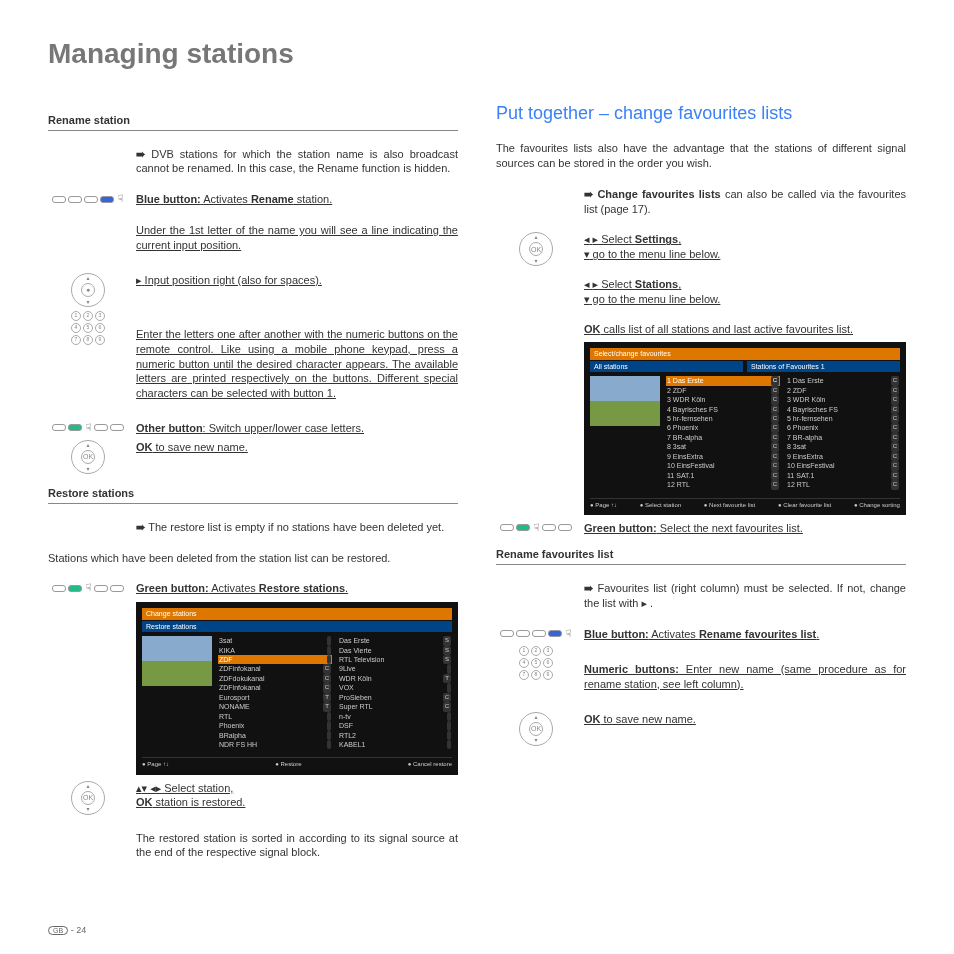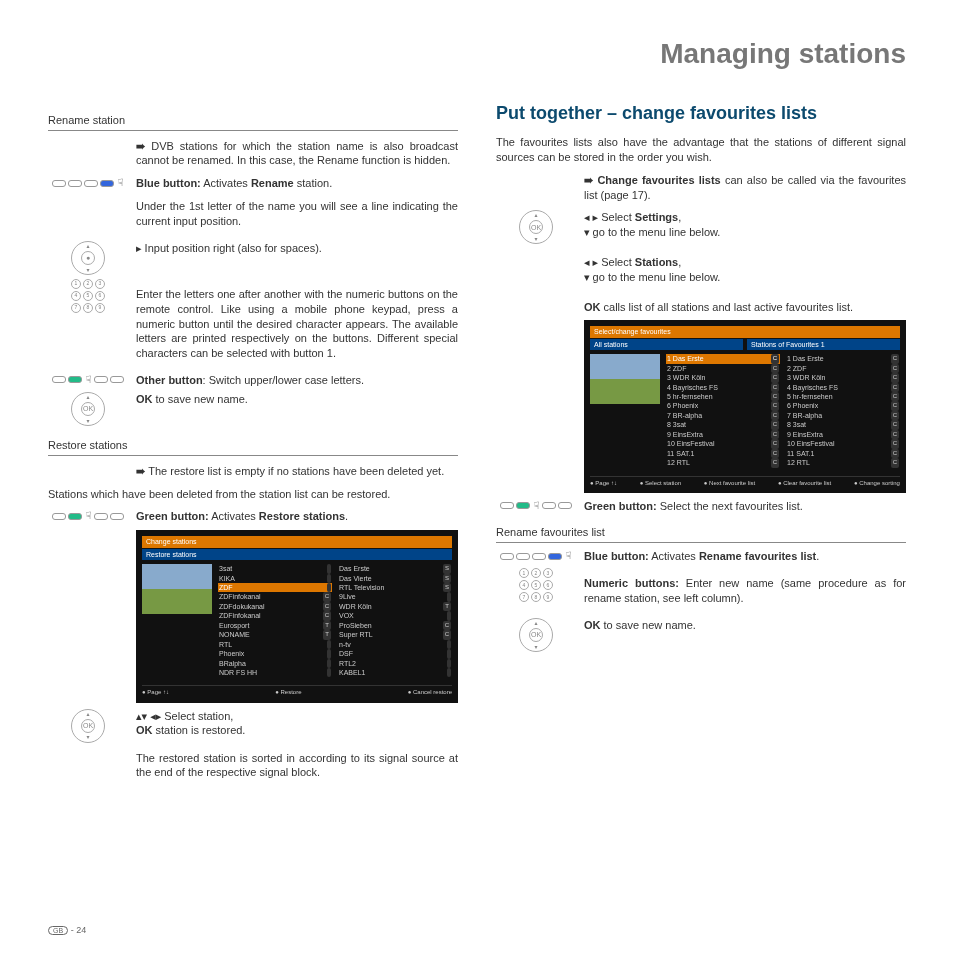--- a/index.html
+++ b/index.html
@@ -12,42 +12,41 @@
     font-size: 11px;
     line-height: 1.35;
     padding: 35px 48px;
     position: relative;
   }
   h1[data-name="page-title"] {
     font-size: 28px;
     font-weight: 600;
     color: #777;
     margin-bottom: 28px;
-    text-align: right;
   }
   .columns { display: flex; gap: 38px; }
   .col { flex: 1; }
   .section-title {
-    font-weight: normal;
+    font-weight: bold;
     font-size: 11px;
     border-bottom: 1px solid #888;
     padding-bottom: 2px;
     margin: 12px 0 6px 0;
   }
   h2[data-name="subheading"] {
     font-size: 18px;
-    font-weight: 700;
-    color: #0c4a6e;
+    font-weight: 400;
+    color: #3b82f6;
     margin-bottom: 10px;
   }
-  .para { margin: 8px 0; text-align: justify; }
+  .para { margin: 16px 0; text-align: justify; }
   .indent { margin-left: 88px; }
   .row { display: flex; align-items: flex-start; gap: 8px; margin: 4px 0; }
   .row .icon-col { width: 80px; flex-shrink: 0; display: flex; justify-content: center; align-items: center; }
-  .row .text-col { flex: 1; text-align: justify; }
+  .row .text-col { flex: 1; text-align: justify; text-decoration: underline; }
   .note-arrow::before { content: "➠ "; font-weight: bold; }
   .tri-r::before { content: "▸"; }
   .tri-l::before { content: "◂"; }
   .tri-d::before { content: "▾"; }
   .tri-u::before { content: "▴"; }
   b { font-weight: bold; }
 
   
   .color-btns { display: inline-flex; gap: 2px; align-items: center; }
   .cbtn { width: 14px; height: 7px; border-radius: 3px; border: 1px solid #999; }
@@ -468,20 +467,21 @@
             <span class="cbtn g"></span>
             <span class="press-hand">☟</span>
             <span class="cbtn y outline"></span>
             <span class="cbtn b outline"></span>
           </span>
       </div>
       <div class="text-col" data-name="green-next-fav"><b>Green button:</b> Select the next favourites list.</div>
     </div>
 
     <div class="section-title" data-name="rename-fav-heading">Rename favourites list</div>
+    <div class="para indent note-arrow" data-name="rename-fav-note">Favourites list (right column) must be selected. If not, change the list with  ▸ .</div>
 
     <div class="row">
       <div class="icon-col" data-name="color-buttons-icon">
         <span class="color-btns">
             <span class="cbtn r outline"></span>
             <span class="cbtn g outline"></span>
             <span class="cbtn y outline"></span>
             <span class="cbtn b"></span>
             <span class="press-hand">☟</span>
           </span>

